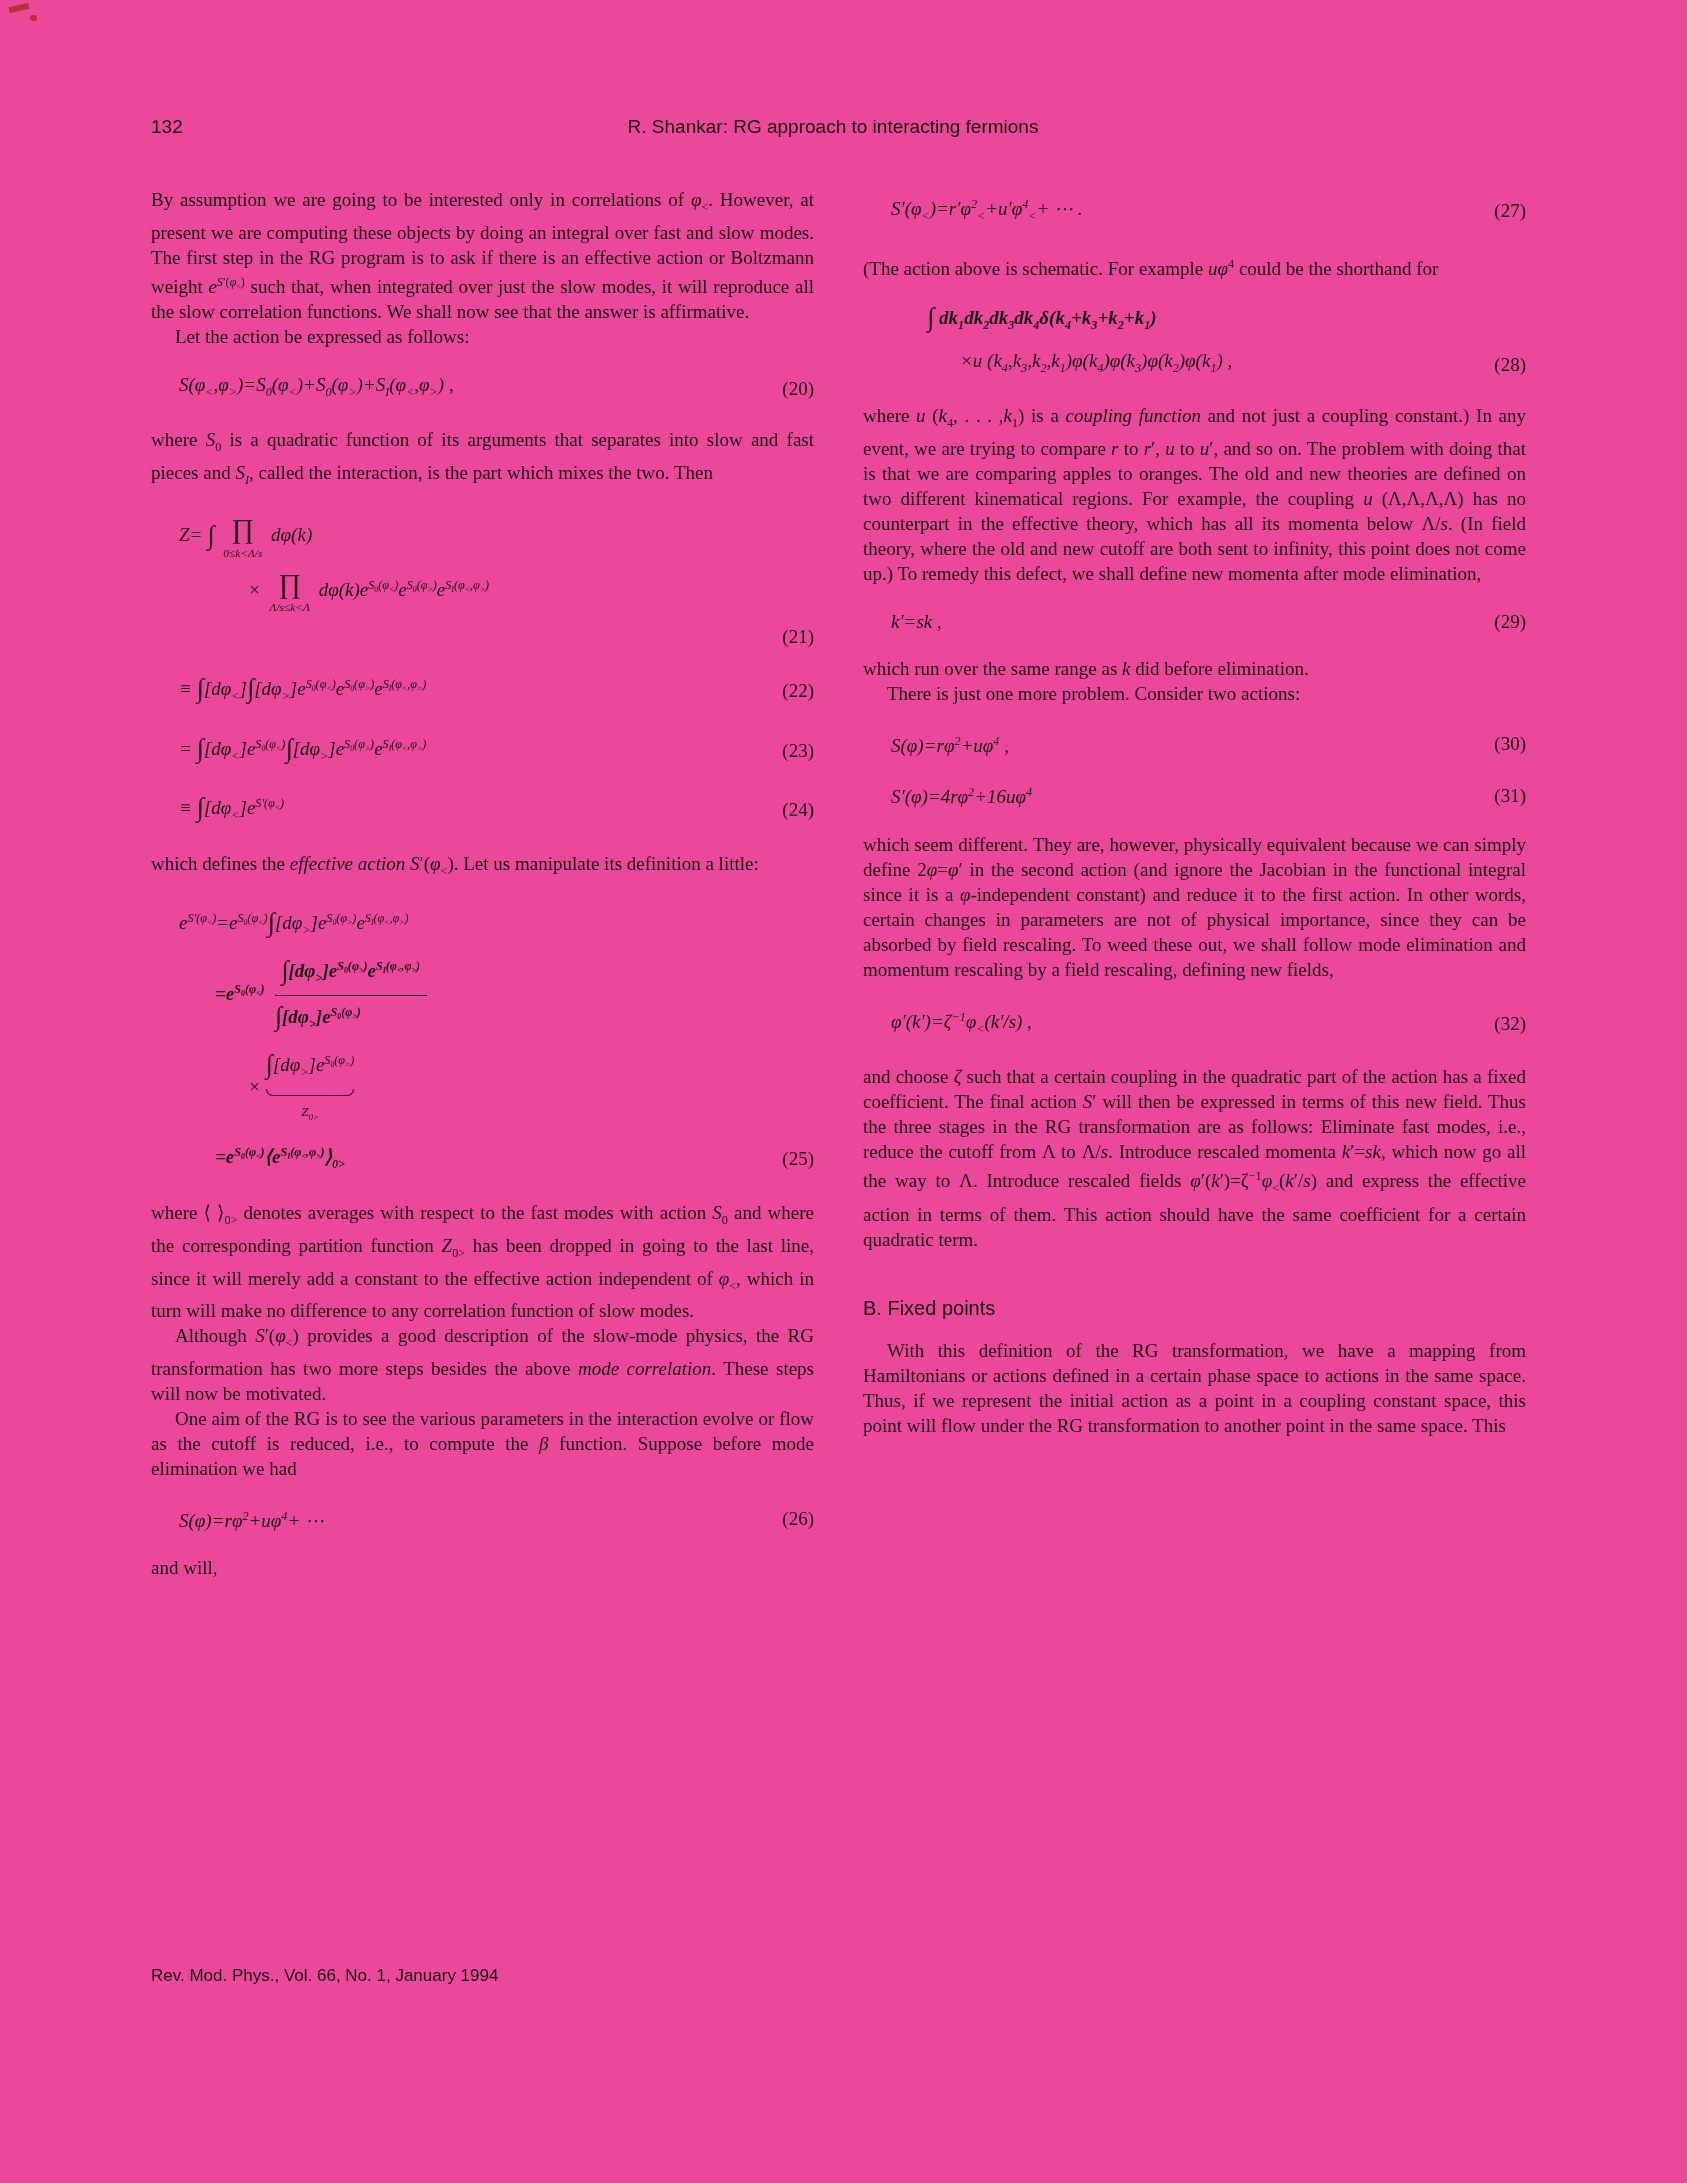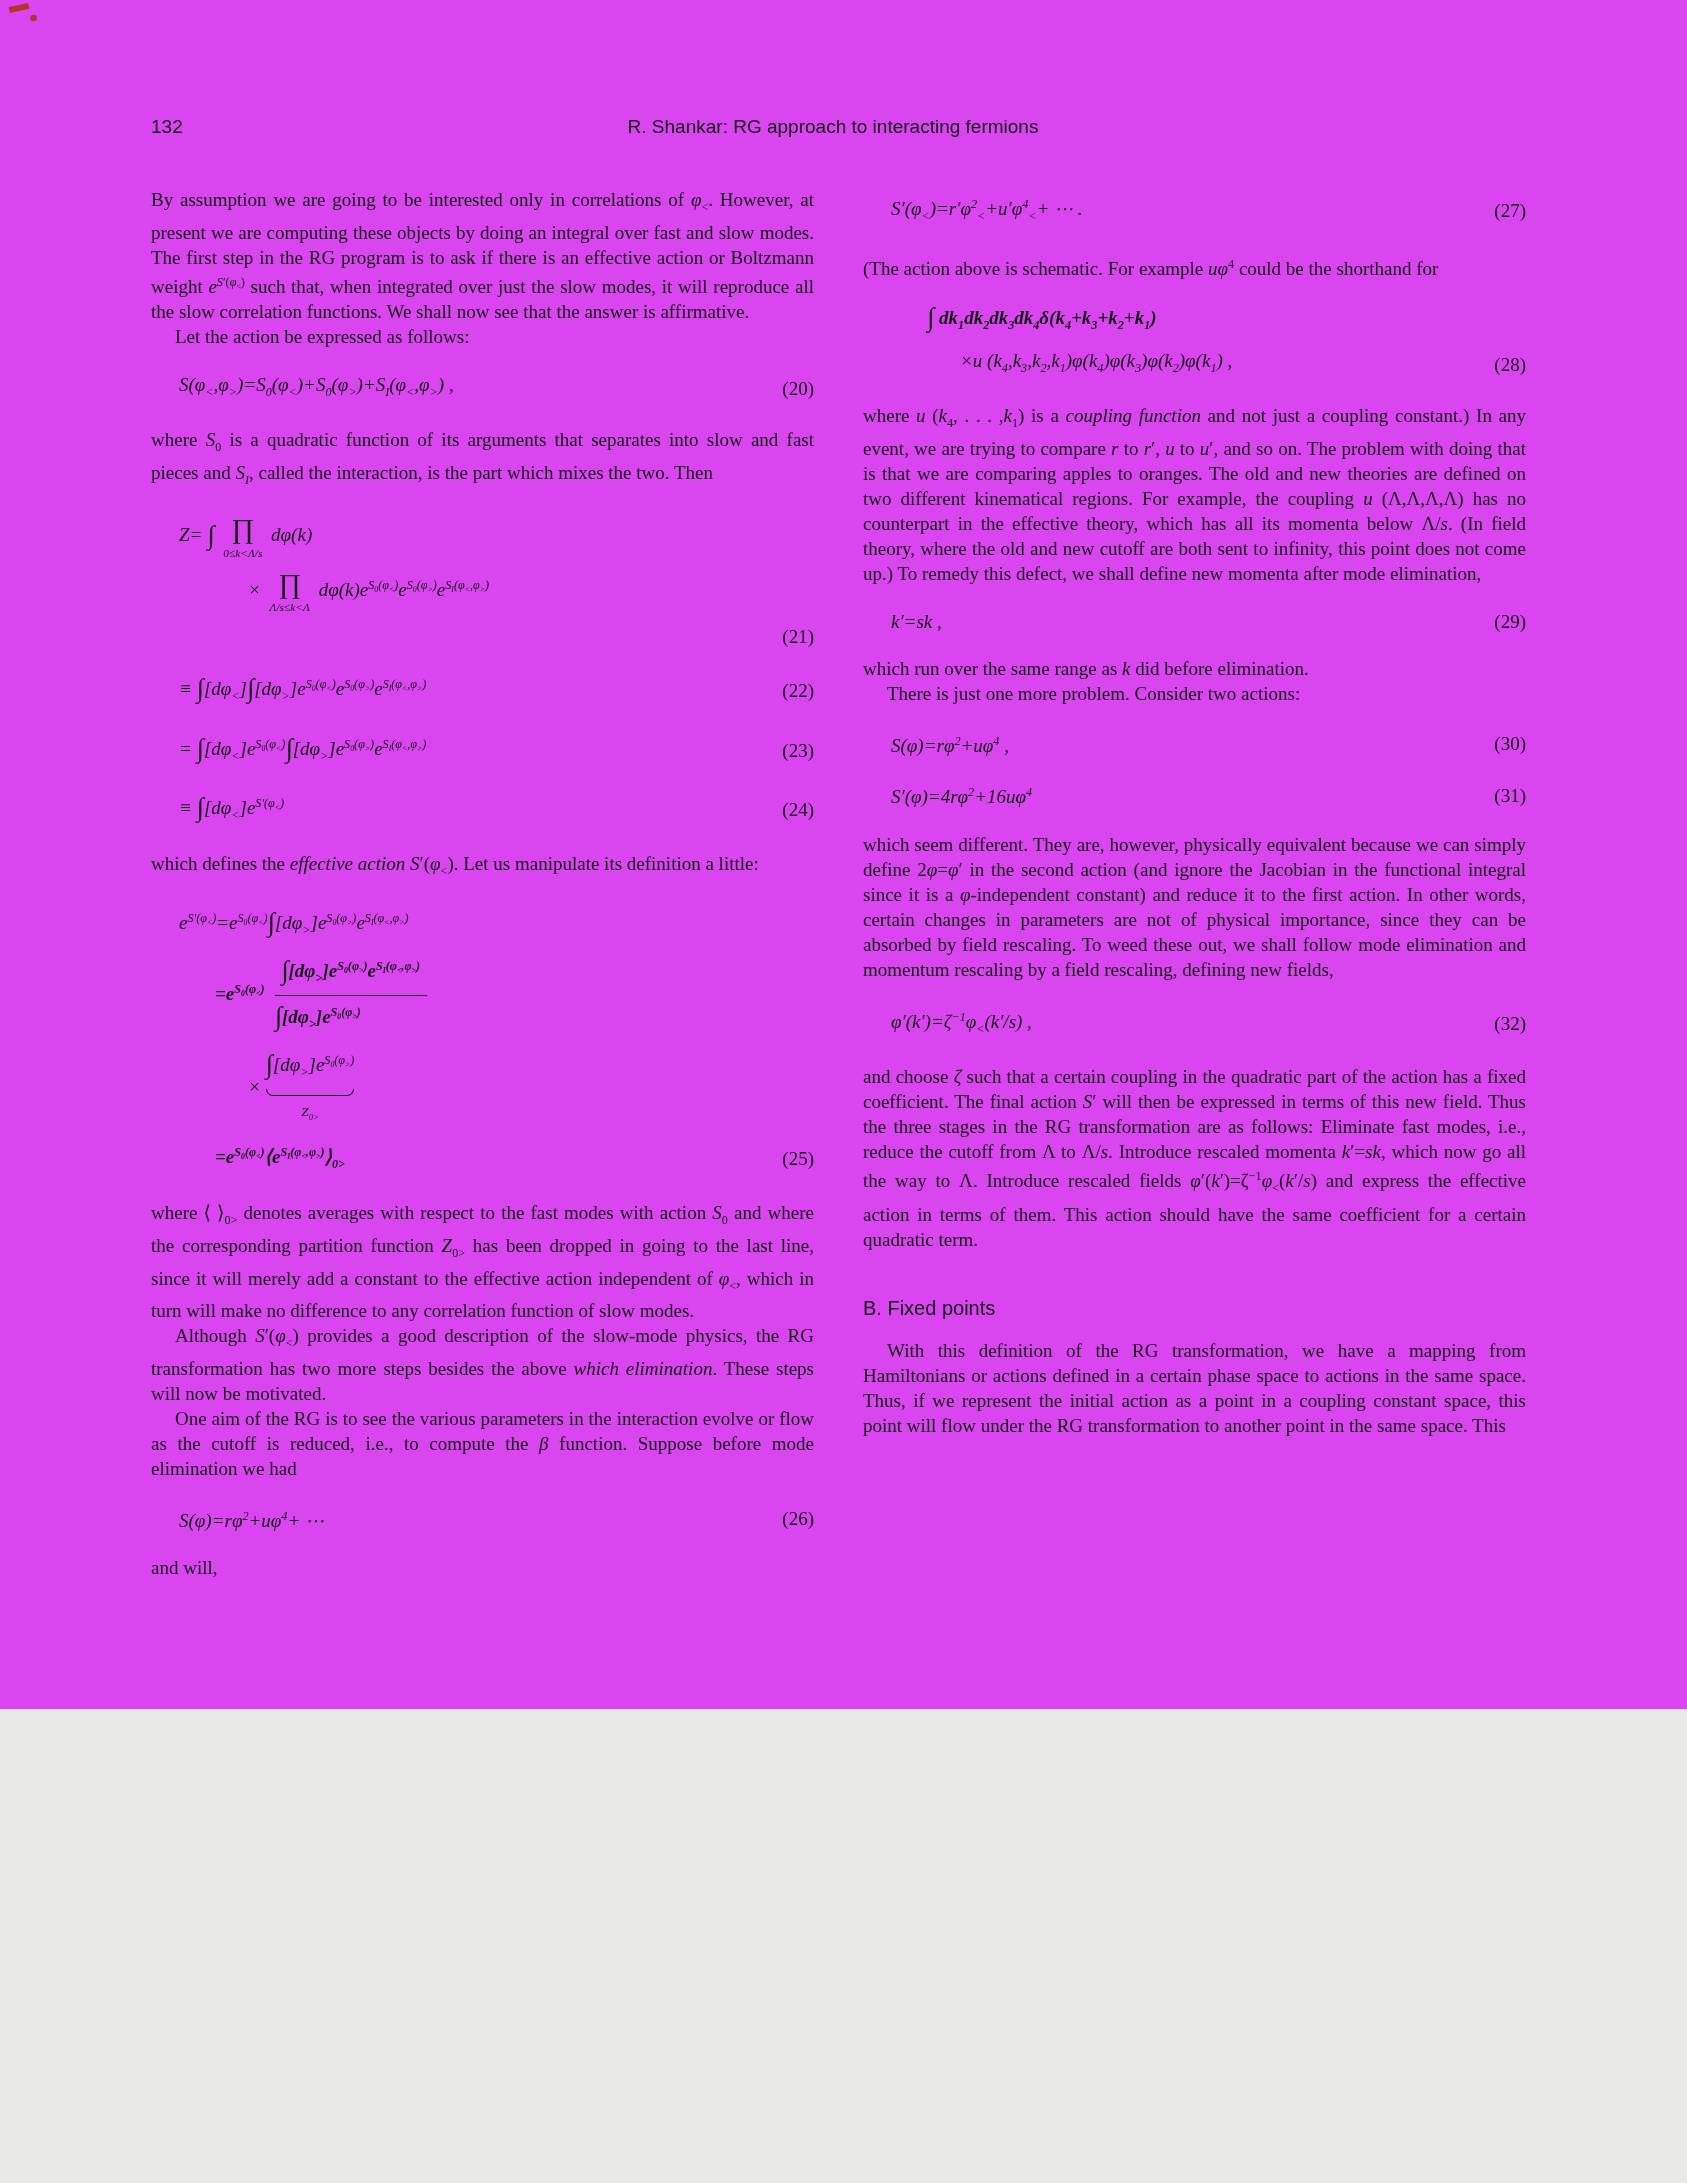--- a/index.html
+++ b/index.html
@@ -1,17 +1,17 @@
 <!DOCTYPE html>
 <html style="font-size:10.6px"><head>
 <meta charset="utf-8">
 <style>
   html,body{margin:0;padding:0;}
   body{width:1687px;height:2183px;background:#e8e8e4;}
-  .sheet{position:relative;width:1687px;height:1709px;background:#d946ef;color:#161616;
+  .sheet{position:relative;width:1687px;height:2183px;background:#ec4899;color:#161616;
          font-family:"Liberation Serif", serif;overflow:hidden;}
   .pagehead{position:absolute;top:116px;left:151px;right:172px;
             font-family:"Liberation Sans", sans-serif;font-size:19px;}
   .pnum{position:absolute;left:0;top:0;}
   .rtitle{display:block;text-align:center;}
   .col{position:absolute;top:187px;width:663px;font-size:19px;line-height:25px;}
   .col-left{left:151px;}
   .col-right{left:863px;}
   .p{margin:0;text-align:justify;}
   .indent{text-indent:24px;}
@@ -108,21 +108,21 @@
             <span class="ubb"></span>
             <span class="ubl">Z<sub>0&gt;</sub></span>
           </span></div>
       <div class="eline withnum">
         <span class="lbody ind1">=e<sup>S<sub>0</sub>(φ<sub>&lt;</sub>)</sup>⟨e<sup>S<sub>I</sub>(φ<sub>&lt;</sub>,φ<sub>&gt;</sub>)</sup>⟩<sub>0&gt;</sub></span>
         <span class="enum">(25)</span>
       </div>
     </div>
 
     <p class="p">where ⟨ ⟩<sub>0&gt;</sub> denotes averages with respect to the fast modes with action <i>S</i><sub>0</sub> and where the corresponding partition function <i>Z</i><sub>0&gt;</sub> has been dropped in going to the last line, since it will merely add a constant to the effective action independent of <i>φ</i><sub>&lt;</sub>, which in turn will make no difference to any correlation function of slow modes.</p>
-    <p class="p indent">Although <i>S</i>′(<i>φ</i><sub>&lt;</sub>) provides a good description of the slow-mode physics, the RG transformation has two more steps besides the above <i>which elimination</i>. These steps will now be motivated.</p>
+    <p class="p indent">Although <i>S</i>′(<i>φ</i><sub>&lt;</sub>) provides a good description of the slow-mode physics, the RG transformation has two more steps besides the above <i>mode correlation</i>. These steps will now be motivated.</p>
     <p class="p indent">One aim of the RG is to see the various parameters in the interaction evolve or flow as the cutoff is reduced, i.e., to compute the <i>β</i> function. Suppose before mode elimination we had</p>
 
     <div class="eq">
       <span class="ebody">S(φ)=rφ<sup>2</sup>+uφ<sup>4</sup>+ ⋯</span>
       <span class="enum">(26)</span>
     </div>
 
     <p class="p">and will,</p>
   </section>
 

